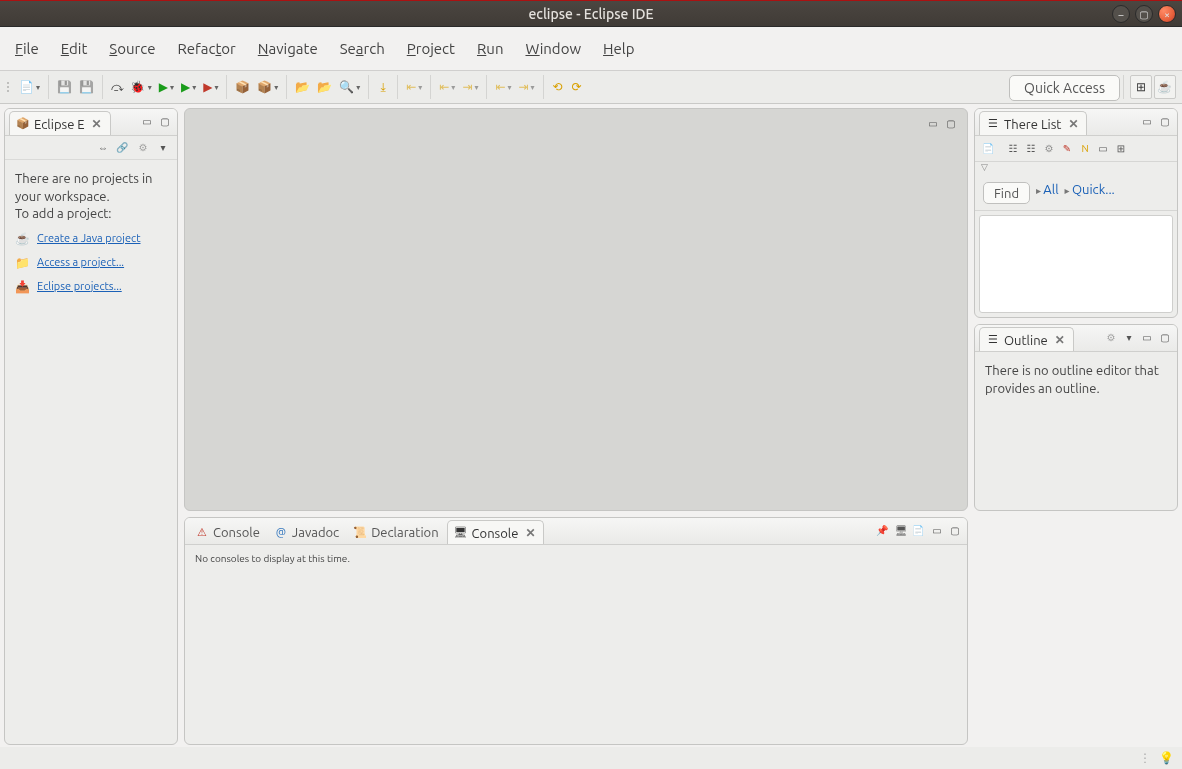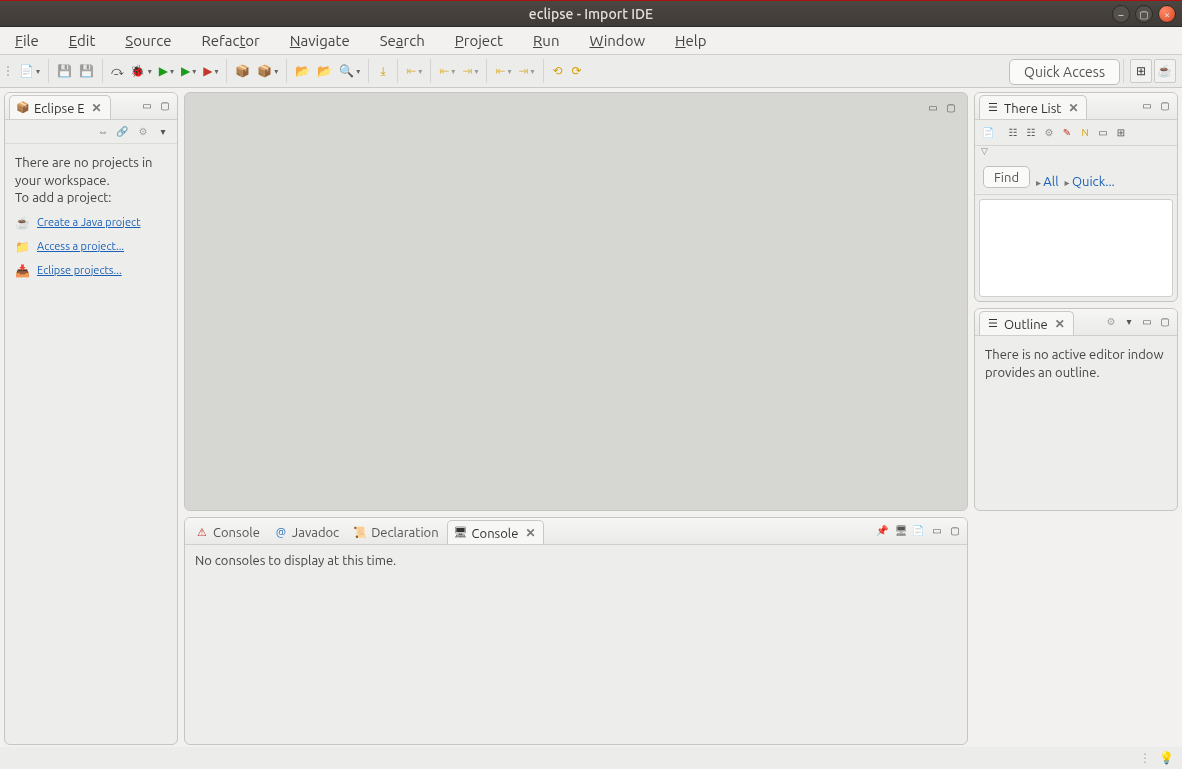--- a/index.html
+++ b/index.html
@@ -20,22 +20,22 @@
   .win-btns { position: absolute; right: 6px; top: 4px; display: flex; gap: 5px; }
   .win-btn {
     width: 18px; height: 18px; border-radius: 9px;
     background: #54504b; border:1px solid #2a2a2a;
     display:flex;align-items:center;justify-content:center;
     font-size:10px;color:#ddd;cursor:pointer;
   }
   .win-btn.close { background: radial-gradient(circle at 30% 30%, #ff8a65, #e8613c 60%, #c0392b); }
   
   .menubar {
-    height: 28px; background: #f2f1f0; border-bottom: 1px solid #d0cfce;
-    display:flex; align-items:center; padding: 0 6px; gap: 12px;
+    height: 44px; background: #f2f1f0; border-bottom: 1px solid #d0cfce;
+    display:flex; align-items:center; padding: 0 6px; gap: 4px;
     font-size: 15px; color:#444;
   }
   .menubar .mi { padding: 3px 9px; cursor:pointer; }
   .menubar .mi .u { text-decoration: underline; }
   
   .toolbar {
     height: 33px; background: #ececea;
     border-bottom: 1px solid #c9c9c7;
     display:flex; align-items:center; padding: 0 4px; gap:1px;
     position: relative;
@@ -100,43 +100,43 @@
   .pkg-body p{}
   .pkg-link{display:flex;gap:6px;margin:8px 0;}
   .pkg-link a{color:#1b61b7;text-decoration:underline;cursor:pointer;font-size:11px;}
   .pkg-link .licon{width:16px;height:16px;font-size:12px;}
   
   .panel.editor{position:relative;}
   .editor-ctrls{position:absolute;top:6px;right:8px;display:flex;gap:2px;}
   
   .tasklist .tl-toolbar{height:26px;display:flex;align-items:center;gap:2px;padding:0 6px;border-bottom:1px solid #d6d6d4;}
   .tasklist .tl-arrow{height:14px;padding:0 6px;color:#888;font-size:9px;}
-  .tl-find-row{display:flex;align-items:flex-end;gap:6px;padding:6px 8px;border-bottom:1px solid #d6d6d4;font-size:13px;}
+  .tl-find-row{display:flex;align-items:flex-start;gap:6px;padding:6px 8px;border-bottom:1px solid #d6d6d4;font-size:13px;}
   .tl-find{border:1px solid #c0c0be;border-radius:5px;background:#fafaf8;padding:3px 10px;font-size:13px;color:#555;cursor:text;}
   .tl-link{color:#1b61b7;cursor:pointer;}
   .tl-link::before{content:"▸ ";font-size:10px;color:#777;}
   .tl-content{flex:1;background:#fff;margin:4px;border:1px solid #cfcfcd;border-radius:3px;}
   
   .outline-wrap{grid-column:3;grid-row:1;display:flex;flex-direction:column;gap:6px;}
   .outline-wrap .panel{flex:initial;}
   .outline-wrap .tasklist{height:210px;}
   .outline-wrap .outline{flex:1;}
   .outline .ol-body{padding:10px;font-size:13px;color:#444;line-height:1.35;}
   
   .panel.bottom .tabrow .tab.inactive{border:none;background:transparent;}
   .bottom-toolbar{position:absolute;right:4px;top:4px;display:flex;gap:2px;}
-  .bottom-body{padding:8px 10px;font-size:13px;color:#444;}
+  .bottom-body{padding:8px 10px;font-size:10px;color:#444;}
   
   .statusbar{height:22px;background:#ececea;display:flex;justify-content:flex-end;align-items:center;padding:0 8px;gap:8px;font-size:12px;color:#aaa;}
 </style>
 </head>
 <body>
 
 <div class="titlebar">
-  <span>eclipse - Import IDE</span>
+  <span>eclipse - Eclipse IDE</span>
   <div class="win-btns">
     <div class="win-btn">–</div>
     <div class="win-btn">▢</div>
     <div class="win-btn close">×</div>
   </div>
 </div>
 
 <div class="menubar">
   <div class="mi"><span class="u">F</span>ile</div>
   <div class="mi"><span class="u">E</span>dit</div>
@@ -281,21 +281,21 @@
           <span class="tabclose">✕</span>
         </div>
         <div class="right">
           <div class="mini" style="opacity:.5">⚙</div>
           <div class="mini">▾</div>
           <div class="mini">▭</div>
           <div class="mini">▢</div>
         </div>
       </div>
       <div class="ol-body">
-        <span>There is no active editor indow provides an outline.</span>
+        <span>There is no outline editor that provides an outline.</span>
       </div>
     </div>
   </div>
 
   <div class="panel bottom">
     <div class="tabrow" style="position:relative">
       <div class="tab inactive">
         <span class="ticon" style="color:#c0392b">⚠</span>
         <span>Console</span>
       </div>

